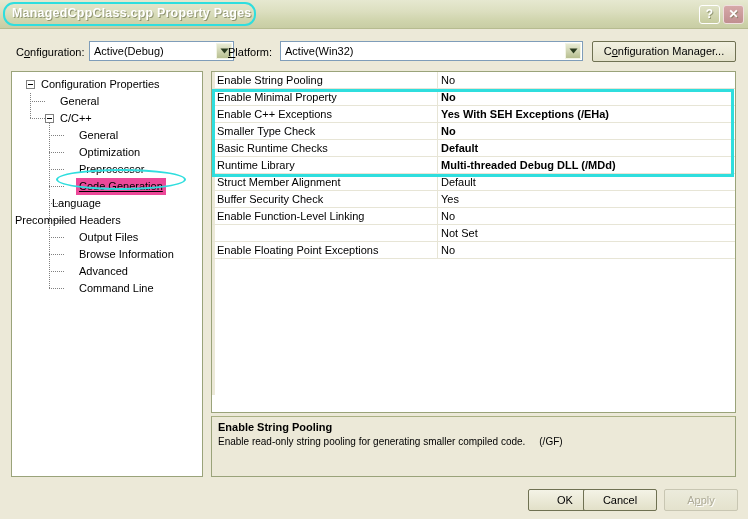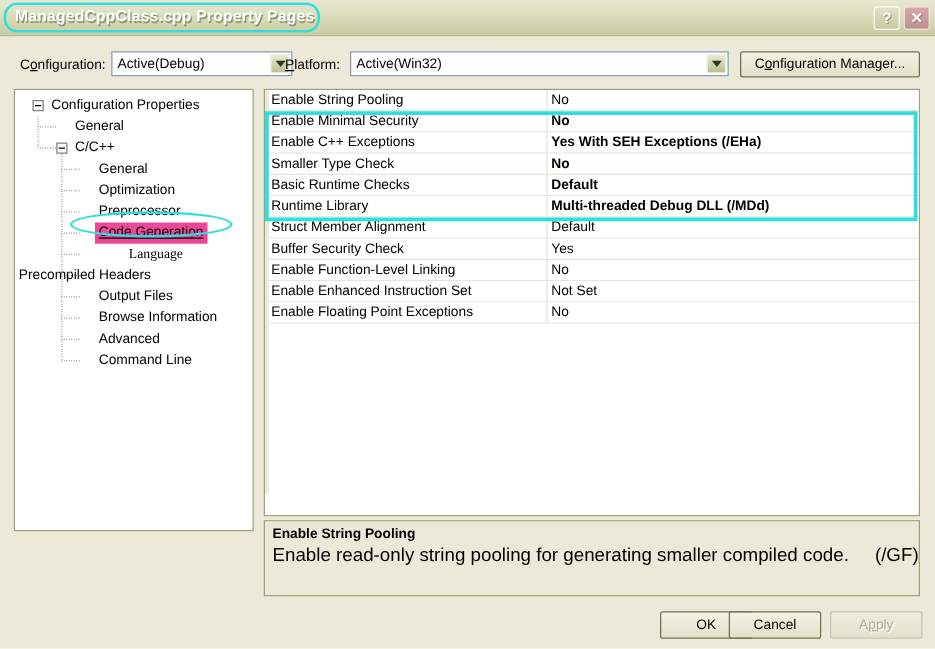--- a/index.html
+++ b/index.html
@@ -128,21 +128,21 @@
     color: #000;
     text-align: center;
     line-height: 19px;
     white-space: nowrap;
   }
 
   
   #tree-panel {
     position: absolute;
     left: 11px; top: 71px;
-    width: 192px; height: 354px;
+    width: 192px; height: 406px;
     background: #ffffff;
     border: 1px solid #9aa37a;
     box-sizing: border-box;
     overflow: hidden;
     text-align: center;
   }
   .tnode {
     position: absolute;
     height: 17px;
     line-height: 17px;
@@ -263,21 +263,21 @@
     box-sizing: border-box;
     padding: 4px 6px;
   }
   #desc-title {
     font-size: 11px;
     font-weight: bold;
     color: #000;
     margin-bottom: 3px;
   }
   #desc-body {
-    font-size: 15px;
+    font-size: 10px;
     color: #000;
     white-space: pre;
   }
 
   
   .dlg-btn {
     position: absolute;
     top: 489px;
     width: 74px; height: 22px;
     font-size: 11px;
@@ -353,42 +353,42 @@
         <div class="dotline-h" style="left: 37px; top: 216px; width: 15px;"></div>
       </div>
     <div id="tree-nodes">
         <div class="tnode" style="left: 0px; top: 4px;"><span class="tlabel" style="margin-left: 26px;">Configuration Properties</span><span class="expander" style="left: 14px;"></span></div>
         <div class="tnode" style="left: 0px; top: 21px;"><span class="tlabel" style="margin-left: 45px;">General</span></div>
         <div class="tnode" style="left: 0px; top: 38px;"><span class="tlabel" style="margin-left: 45px;">C/C++</span><span class="expander" style="left: 33px;"></span></div>
         <div class="tnode" style="left: 0px; top: 55px;"><span class="tlabel" style="margin-left: 64px;">General</span></div>
         <div class="tnode" style="left: 0px; top: 72px;"><span class="tlabel" style="margin-left: 64px;">Optimization</span></div>
         <div class="tnode" style="left: 0px; top: 89px;"><span class="tlabel" style="margin-left: 64px;">Preprocessor</span></div>
         <div class="tnode sel" style="left: 0px; top: 106px;"><span class="tlabel" style="margin-left: 64px;">Code Generation</span></div>
-        <div class="tnode" style="left: 0px; top: 123px;"><span class="tlabel" style="margin-left: 88px; font-family: Liberation Serif, serif;">Language</span></div>
+        <div class="tnode" style="left: 0px; top: 123px;"><span class="tlabel" style="margin-left: 37px;">Language</span></div>
         <div class="tnode" style="left: 0px; top: 140px;"><span class="tlabel" style="">Precompiled Headers</span></div>
         <div class="tnode" style="left: 0px; top: 157px;"><span class="tlabel" style="margin-left: 64px;">Output Files</span></div>
         <div class="tnode" style="left: 0px; top: 174px;"><span class="tlabel" style="margin-left: 64px;">Browse Information</span></div>
         <div class="tnode" style="left: 0px; top: 191px;"><span class="tlabel" style="margin-left: 64px;">Advanced</span></div>
         <div class="tnode" style="left: 0px; top: 208px;"><span class="tlabel" style="margin-left: 64px;">Command Line</span></div>
       </div>
   </div>
   <div id="tree-annot" style="border-color: rgb(47, 222, 222);"></div>
 
   <div id="grid-panel">
     <div id="grid-rows">
         <div class="prow">
           <div class="gutter"></div>
           <div class="vdiv"></div>
           <div class="pname">Enable String Pooling</div>
           <div class="pval">No</div>
         </div>
         <div class="prow hl">
           <div class="gutter"></div>
           <div class="vdiv"></div>
-          <div class="pname">Enable Minimal Security</div>
+          <div class="pname">Enable Minimal Property</div>
           <div class="pval">No</div>
         </div>
         <div class="prow hl">
           <div class="gutter"></div>
           <div class="vdiv"></div>
           <div class="pname">Enable C++ Exceptions</div>
           <div class="pval">Yes With SEH Exceptions (/EHa)</div>
         </div>
         <div class="prow hl">
           <div class="gutter"></div>
@@ -422,21 +422,20 @@
         </div>
         <div class="prow">
           <div class="gutter"></div>
           <div class="vdiv"></div>
           <div class="pname">Enable Function-Level Linking</div>
           <div class="pval">No</div>
         </div>
         <div class="prow">
           <div class="gutter"></div>
           <div class="vdiv"></div>
-          <div class="pname">Enable Enhanced Instruction Set</div>
           <div class="pval">Not Set</div>
         </div>
         <div class="prow">
           <div class="gutter"></div>
           <div class="vdiv"></div>
           <div class="pname">Enable Floating Point Exceptions</div>
           <div class="pval">No</div>
         </div>
         <div id="grid-filler" style="position: relative; height: 136px;">
           <div class="gutter"></div>

